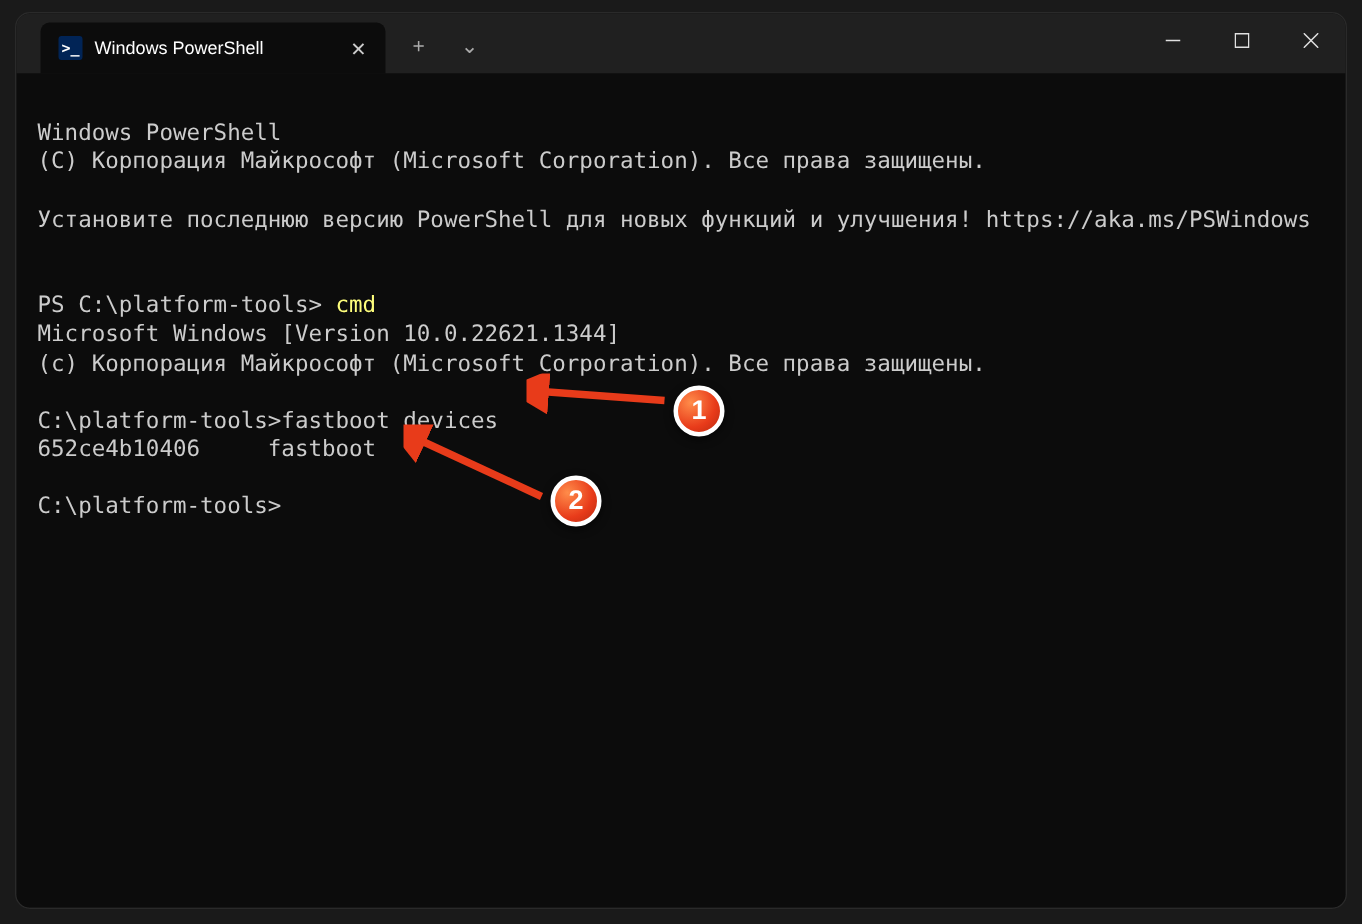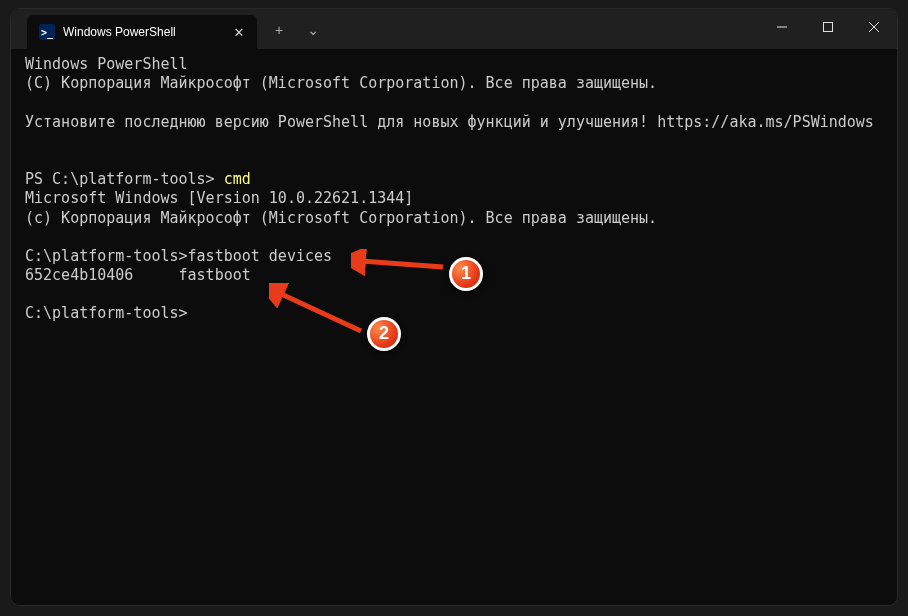--- a/index.html
+++ b/index.html
@@ -99,21 +99,21 @@
       display: flex;
       align-items: center;
       justify-content: center;
       color: #e0e0e0;
       cursor: pointer;
       font-family: 'Segoe UI', sans-serif;
     }
     .terminal-output {
       flex: 1;
       background: #0c0c0c;
-      padding: 6px 14px;
+      padding: 30px 14px;
       color: #cccccc;
       line-height: 1.28;
       white-space: pre;
       position: relative;
       font-family: Consolas, monospace;
       font-size: 15px;
     }
     .cmd-yellow { color: #fefe7c; }
     .link { color: #cccccc; }
     .callout {

